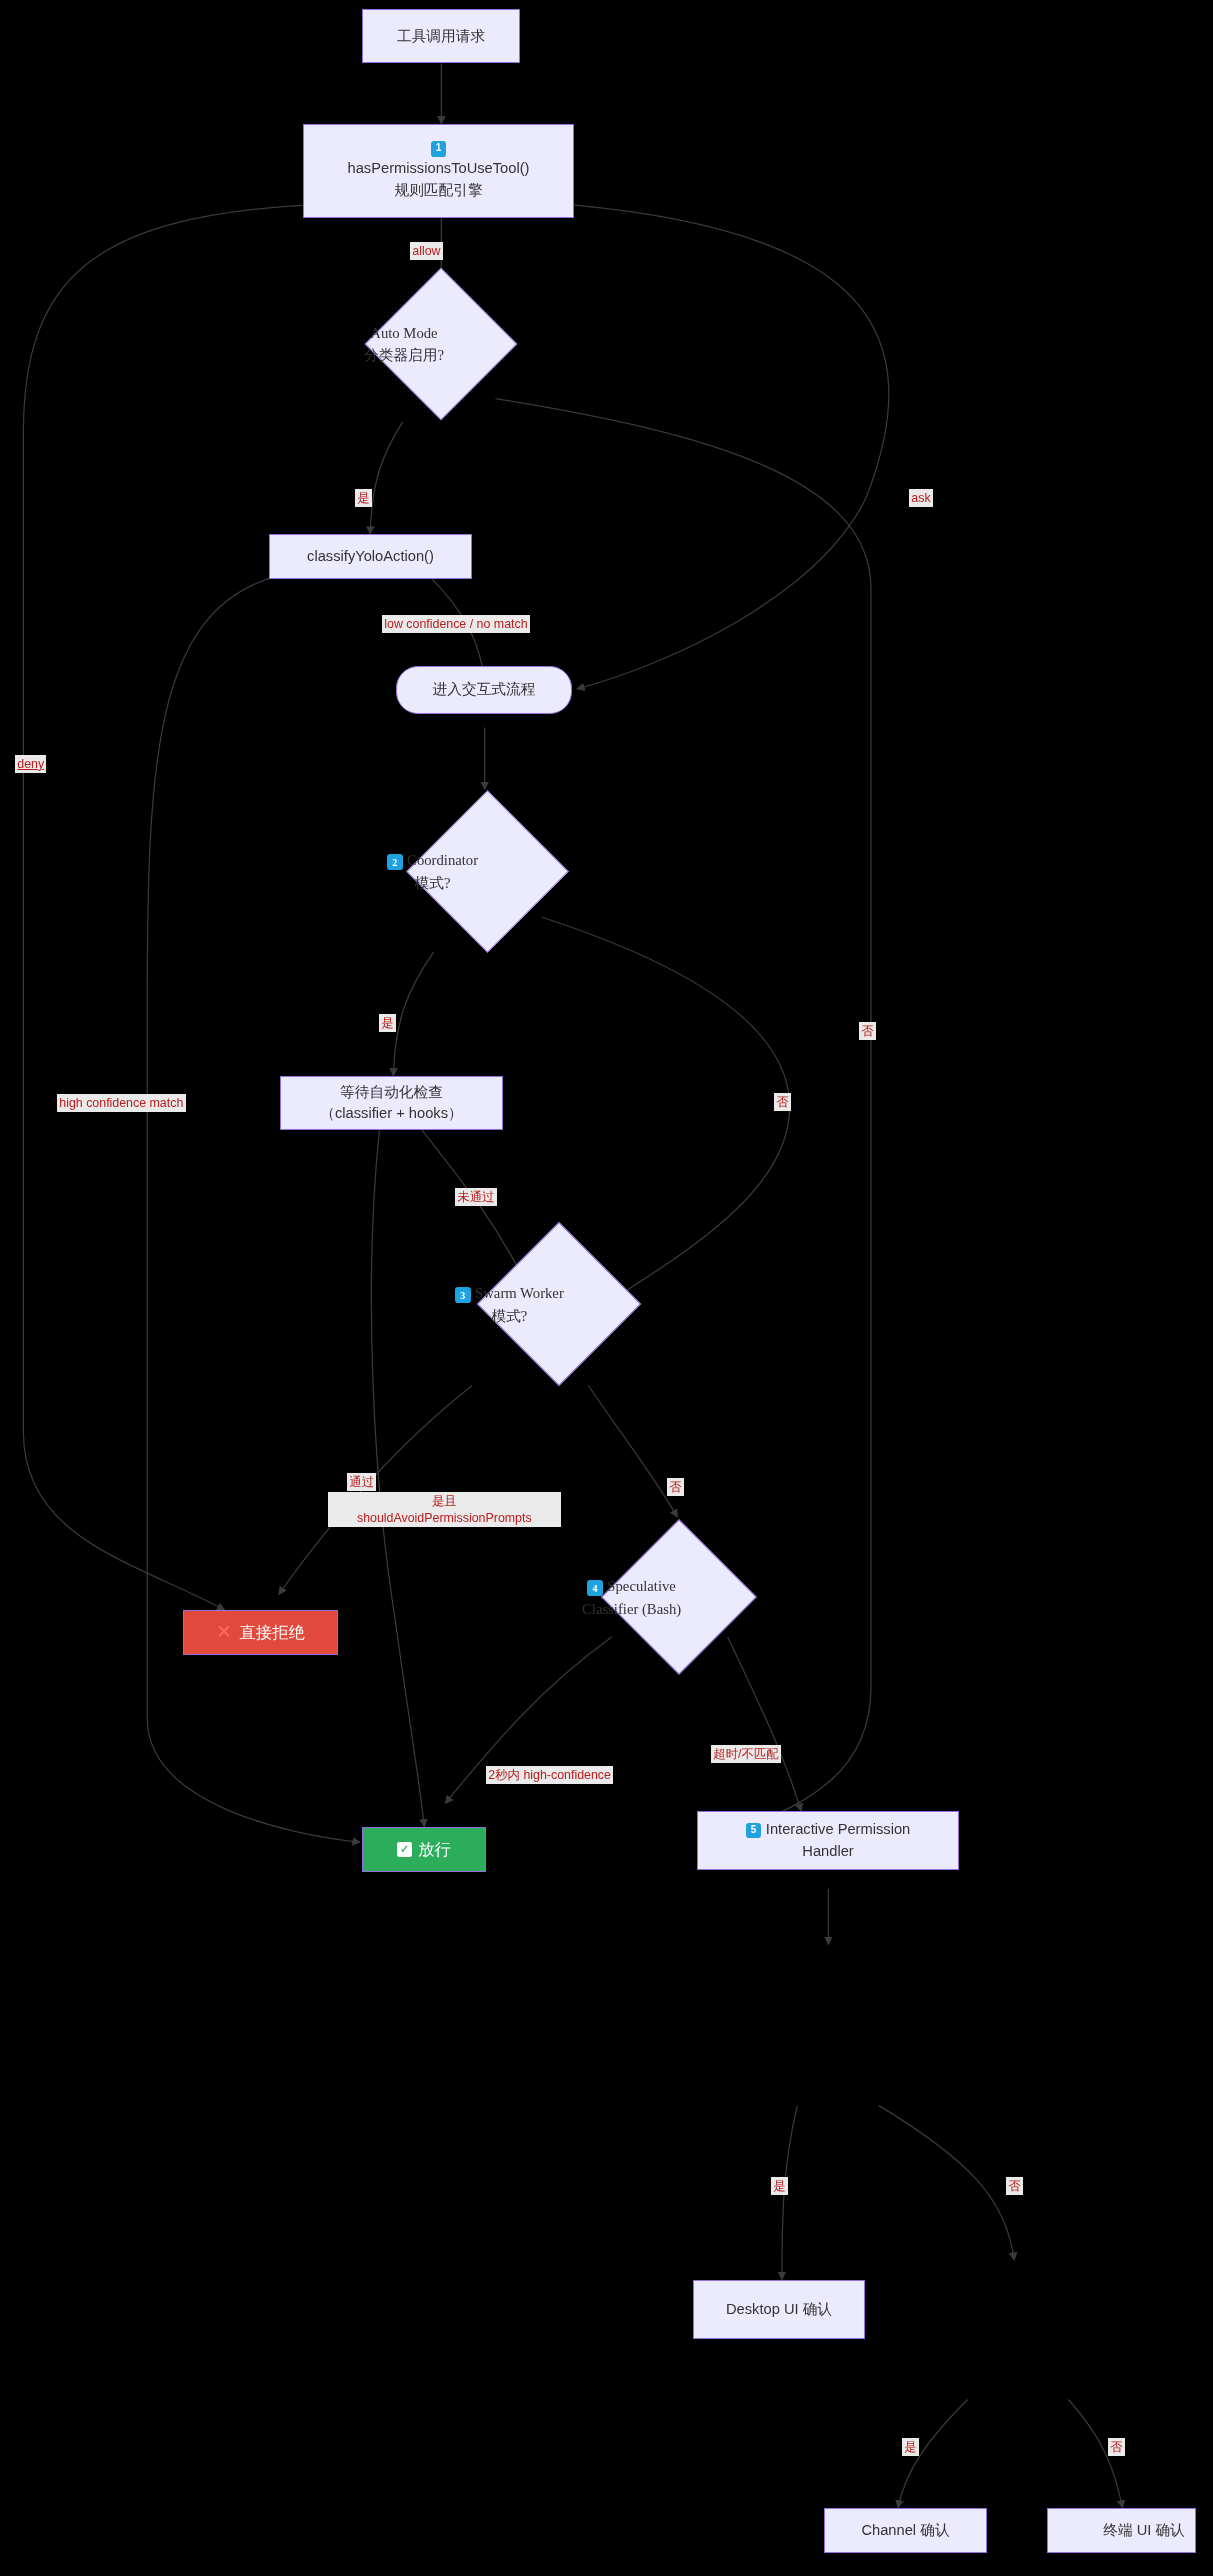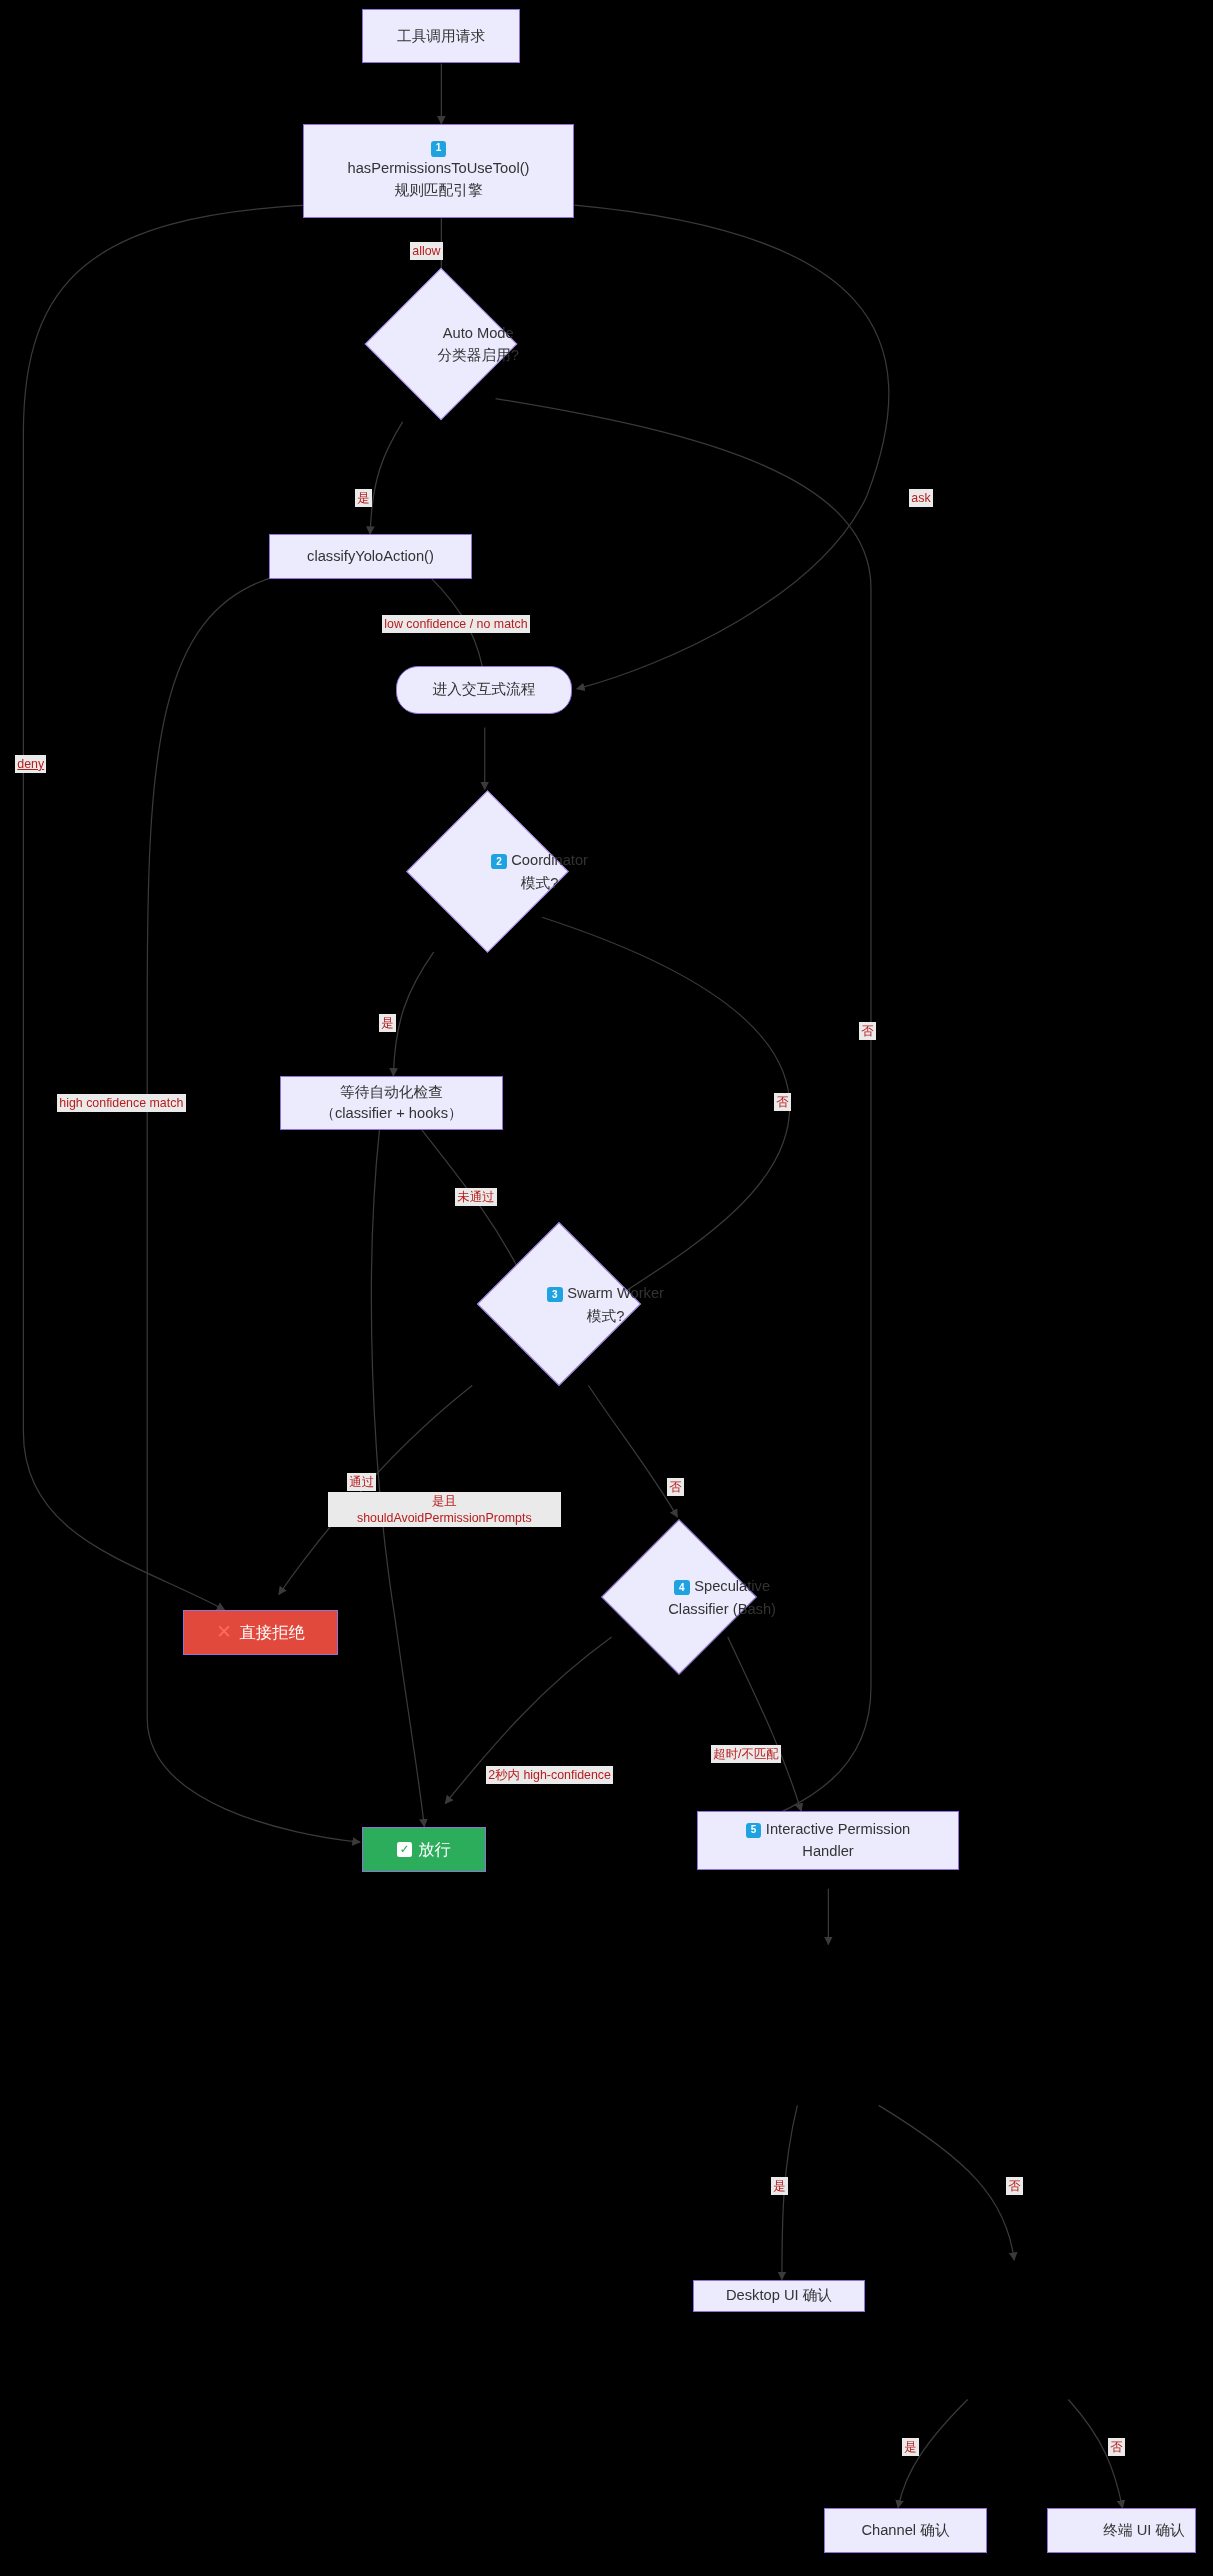--- a/index.html
+++ b/index.html
@@ -3,21 +3,21 @@
 <meta charset="utf-8">
 <style>
   html,body{margin:0;padding:0;background:#000;}
   body{font-family:"Liberation Sans","DejaVu Sans",sans-serif;}
   #stage{position:relative;width:1214px;height:2576px;background:#000;overflow:hidden;}
   svg#edges{position:absolute;left:0;top:0;width:1214px;height:2576px;pointer-events:none;}
 
   .node{position:absolute;box-sizing:border-box;display:flex;align-items:center;justify-content:center;
         text-align:center;color:#333;line-height:1.45;}
   .rect{background:#ECEAFD;border:1.5px solid #9370DB;font-size:14.7px;}
-  .diamond-wrap{position:absolute;display:flex;align-items:center;justify-content:flex-end;}
+  .diamond-wrap{position:absolute;display:flex;align-items:center;justify-content:flex-start;font-family:Liberation Serif, serif;}
   .diamond-shape{position:absolute;left:0;top:0;width:100%;height:100%;
         background:#ECEAFD;border:1.5px solid #9370DB;transform:rotate(45deg);box-sizing:border-box;}
   .diamond-label{position:relative;z-index:2;font-size:14.7px;color:#333;text-align:center;line-height:1.5;
         white-space:nowrap;}
   .reject{background:#E1493C;border:1.5px solid #9370DB;color:#fff;font-size:16.3px;}
   .allow{background:#2CAD5B;border:1.5px solid #9370DB;color:#fff;font-size:16.3px;}
 
   .badge{display:inline-flex;align-items:center;justify-content:center;
          width:15.5px;height:15.5px;border-radius:3.1px;background:#1FA3E0;color:#fff;
          font-size:10px;font-weight:bold;vertical-align:middle;margin-right:4.6px;}
@@ -152,21 +152,21 @@
     <span class="tick-box">✓</span>
     <span>放行</span>
   </div>
 
   <div class="node rect" style="left:697px;top:1811px;width:262px;height:59px;flex-direction:column;">
     <span><span class="badge">5</span><span>Interactive Permission</span></span>
     <span>Handler</span>
   </div>
 
 
-  <div class="node rect" style="left:693px;top:2280px;width:172px;height:32px;">
+  <div class="node rect" style="left:693px;top:2280px;width:172px;height:59px;">
     <span>Desktop UI 确认</span>
   </div>
 
 
   <div class="node rect" style="left:824px;top:2508px;width:163px;height:45px;">
     <span>Channel 确认</span>
   </div>
 
   <div class="node rect" style="left:1047px;top:2508px;width:149px;height:45px;padding-left:45px;">
     <span>终端 UI 确认</span>

